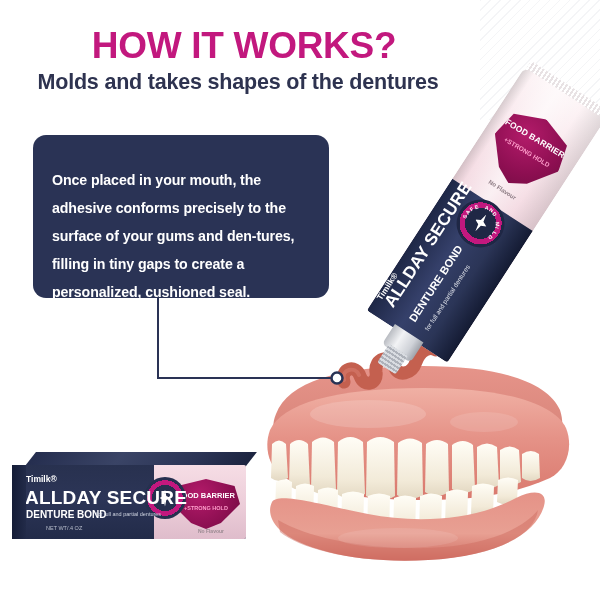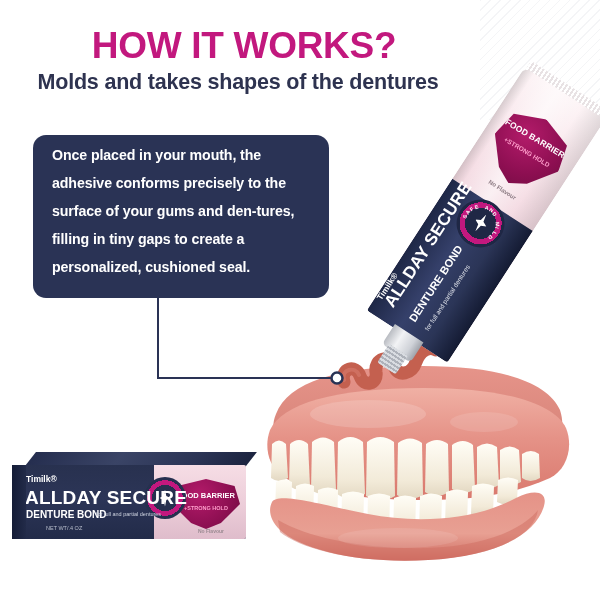--- a/index.html
+++ b/index.html
@@ -30,21 +30,21 @@
   }
   .subheading{
     position:absolute; left:0; top:70px; width:476px; text-align:center;
     font-size:21.5px; font-weight:bold; color:#2e3350; letter-spacing:-0.2px;
   }
 
   
   .callout{
     position:absolute; left:33px; top:135px; width:296px; height:163px;
     background:#2a3355; border-radius:13px;
-    padding:6px 20px 0 19px;
+    padding:31px 20px 0 19px;
   }
   .callout-text{
     color:#ffffff; font-size:14.2px; line-height:28px; font-weight:bold;
     letter-spacing:-0.1px;
   }
   .connector{ position:absolute; left:0; top:0; width:600px; height:600px;
               pointer-events:none; }
 
   
   .denture-wrap{ position:absolute; left:248px; top:352px; width:352px; height:232px; }

